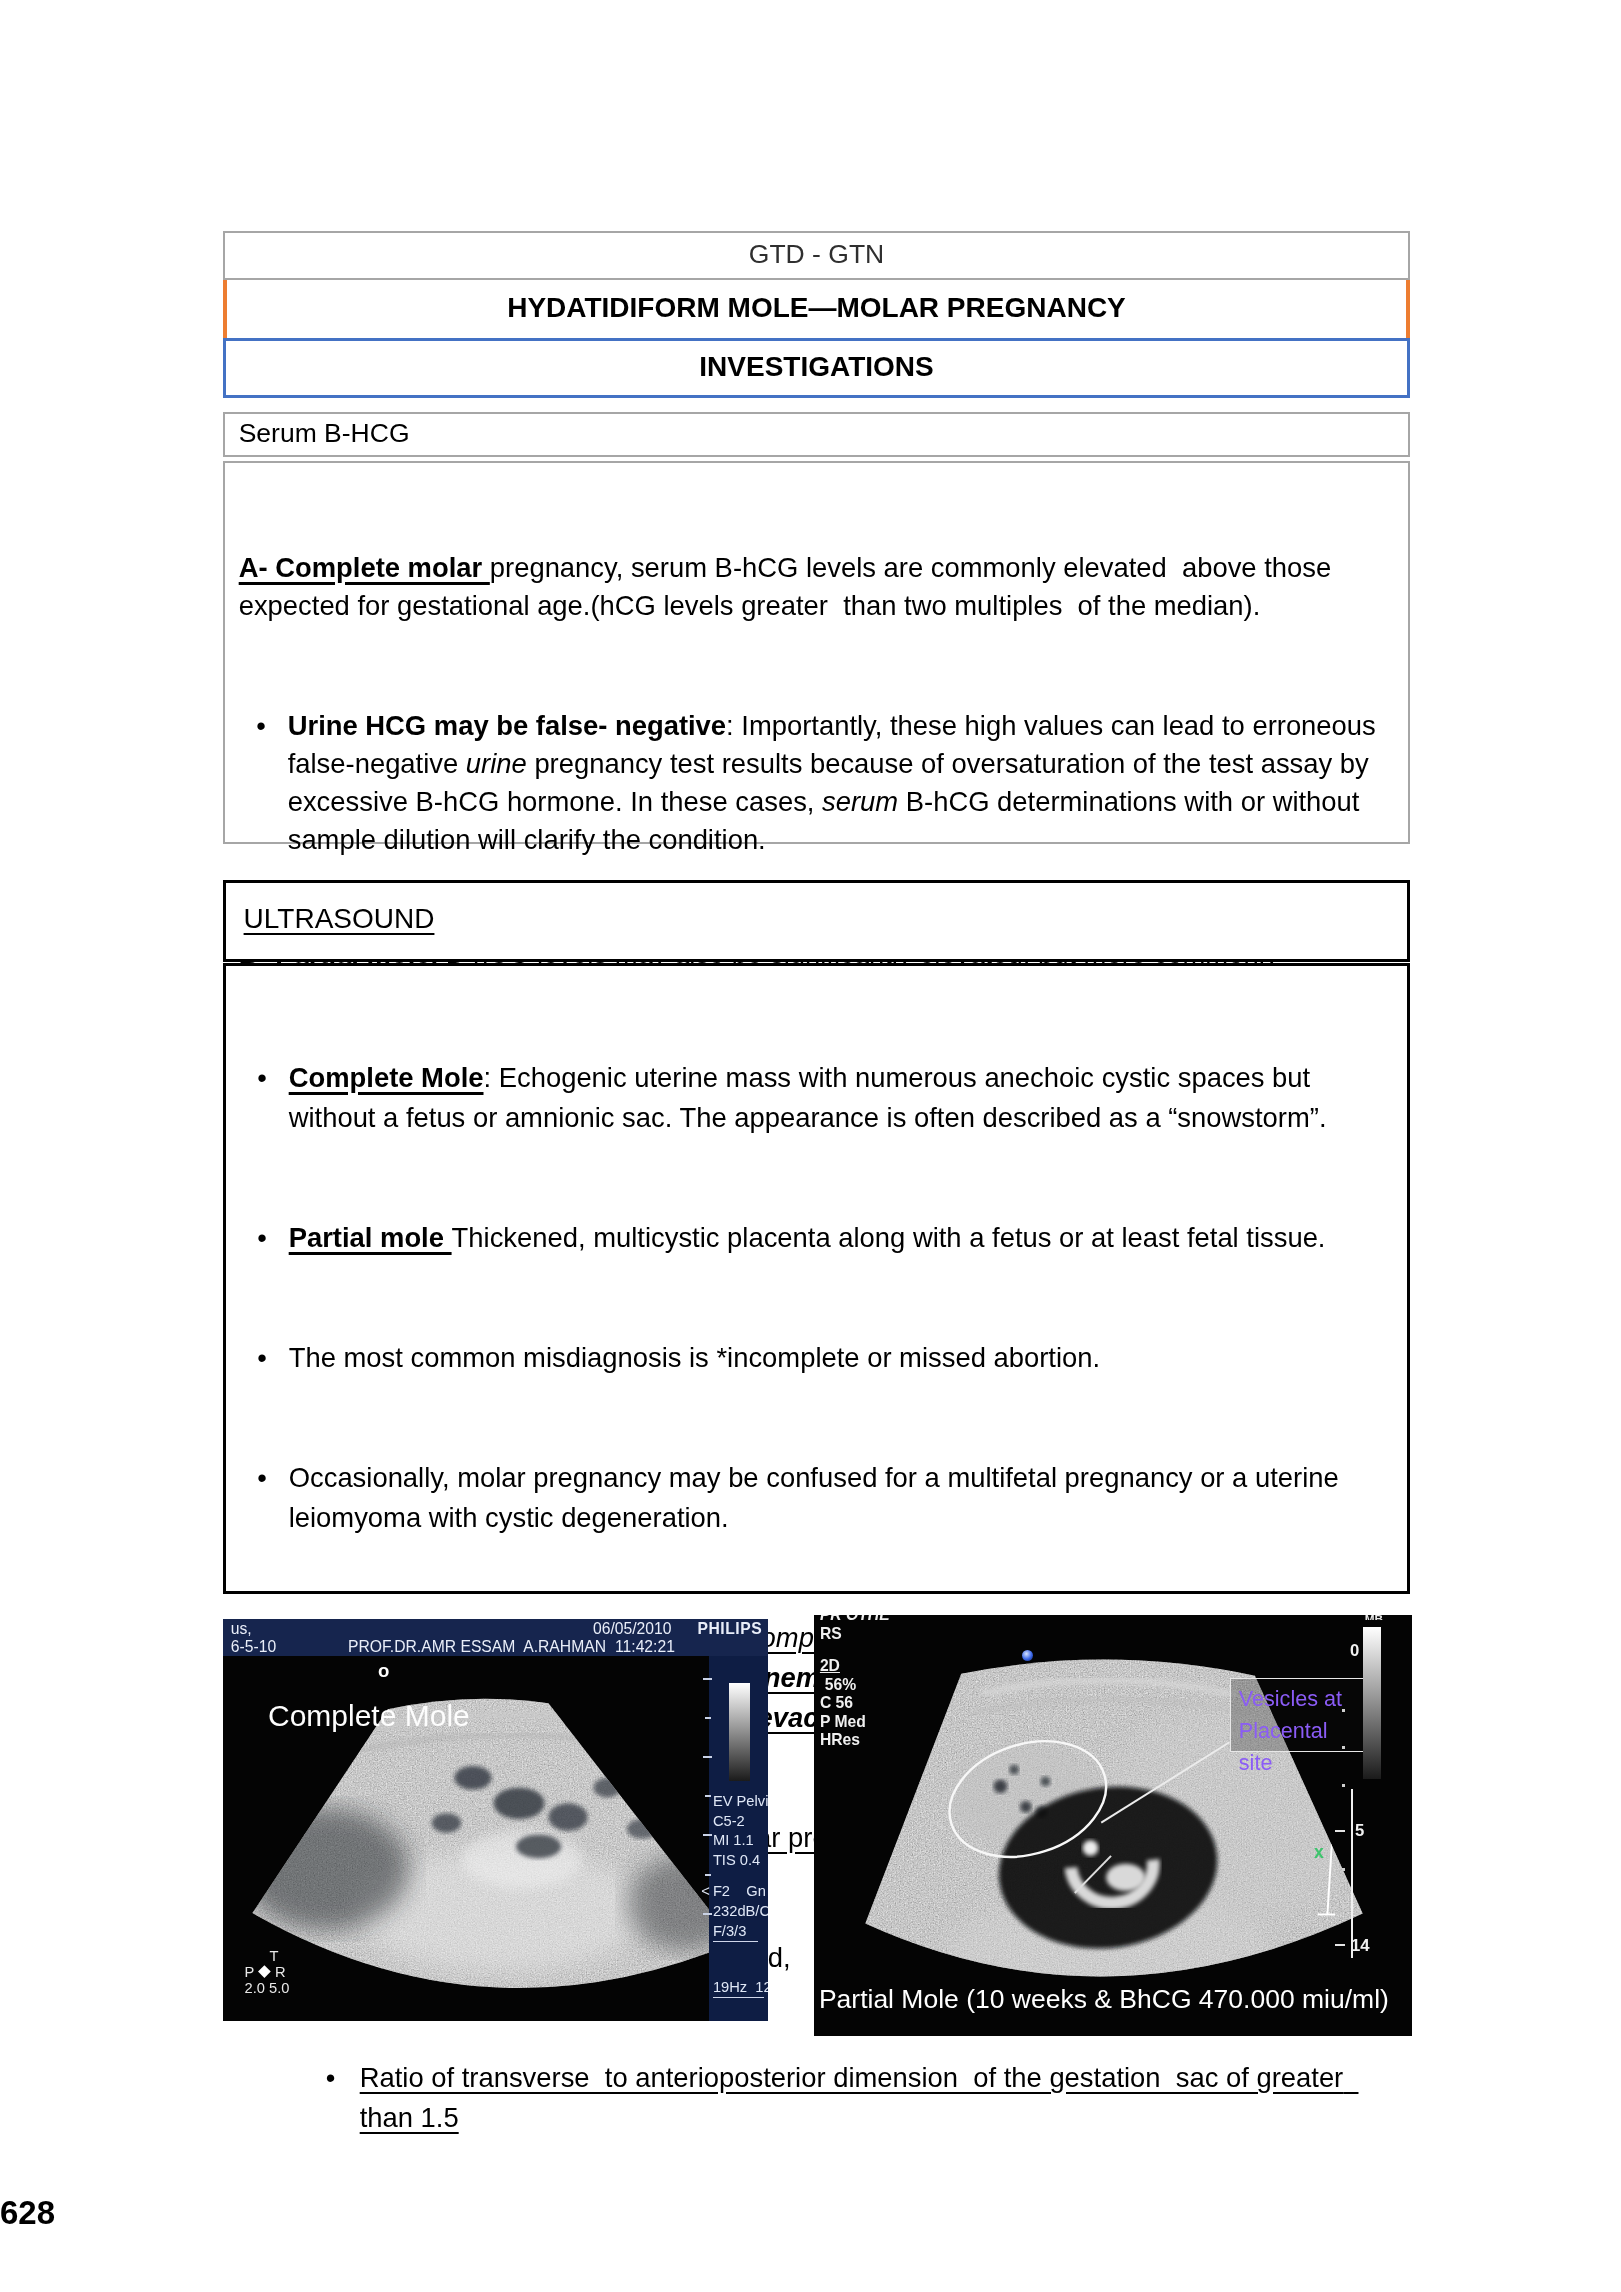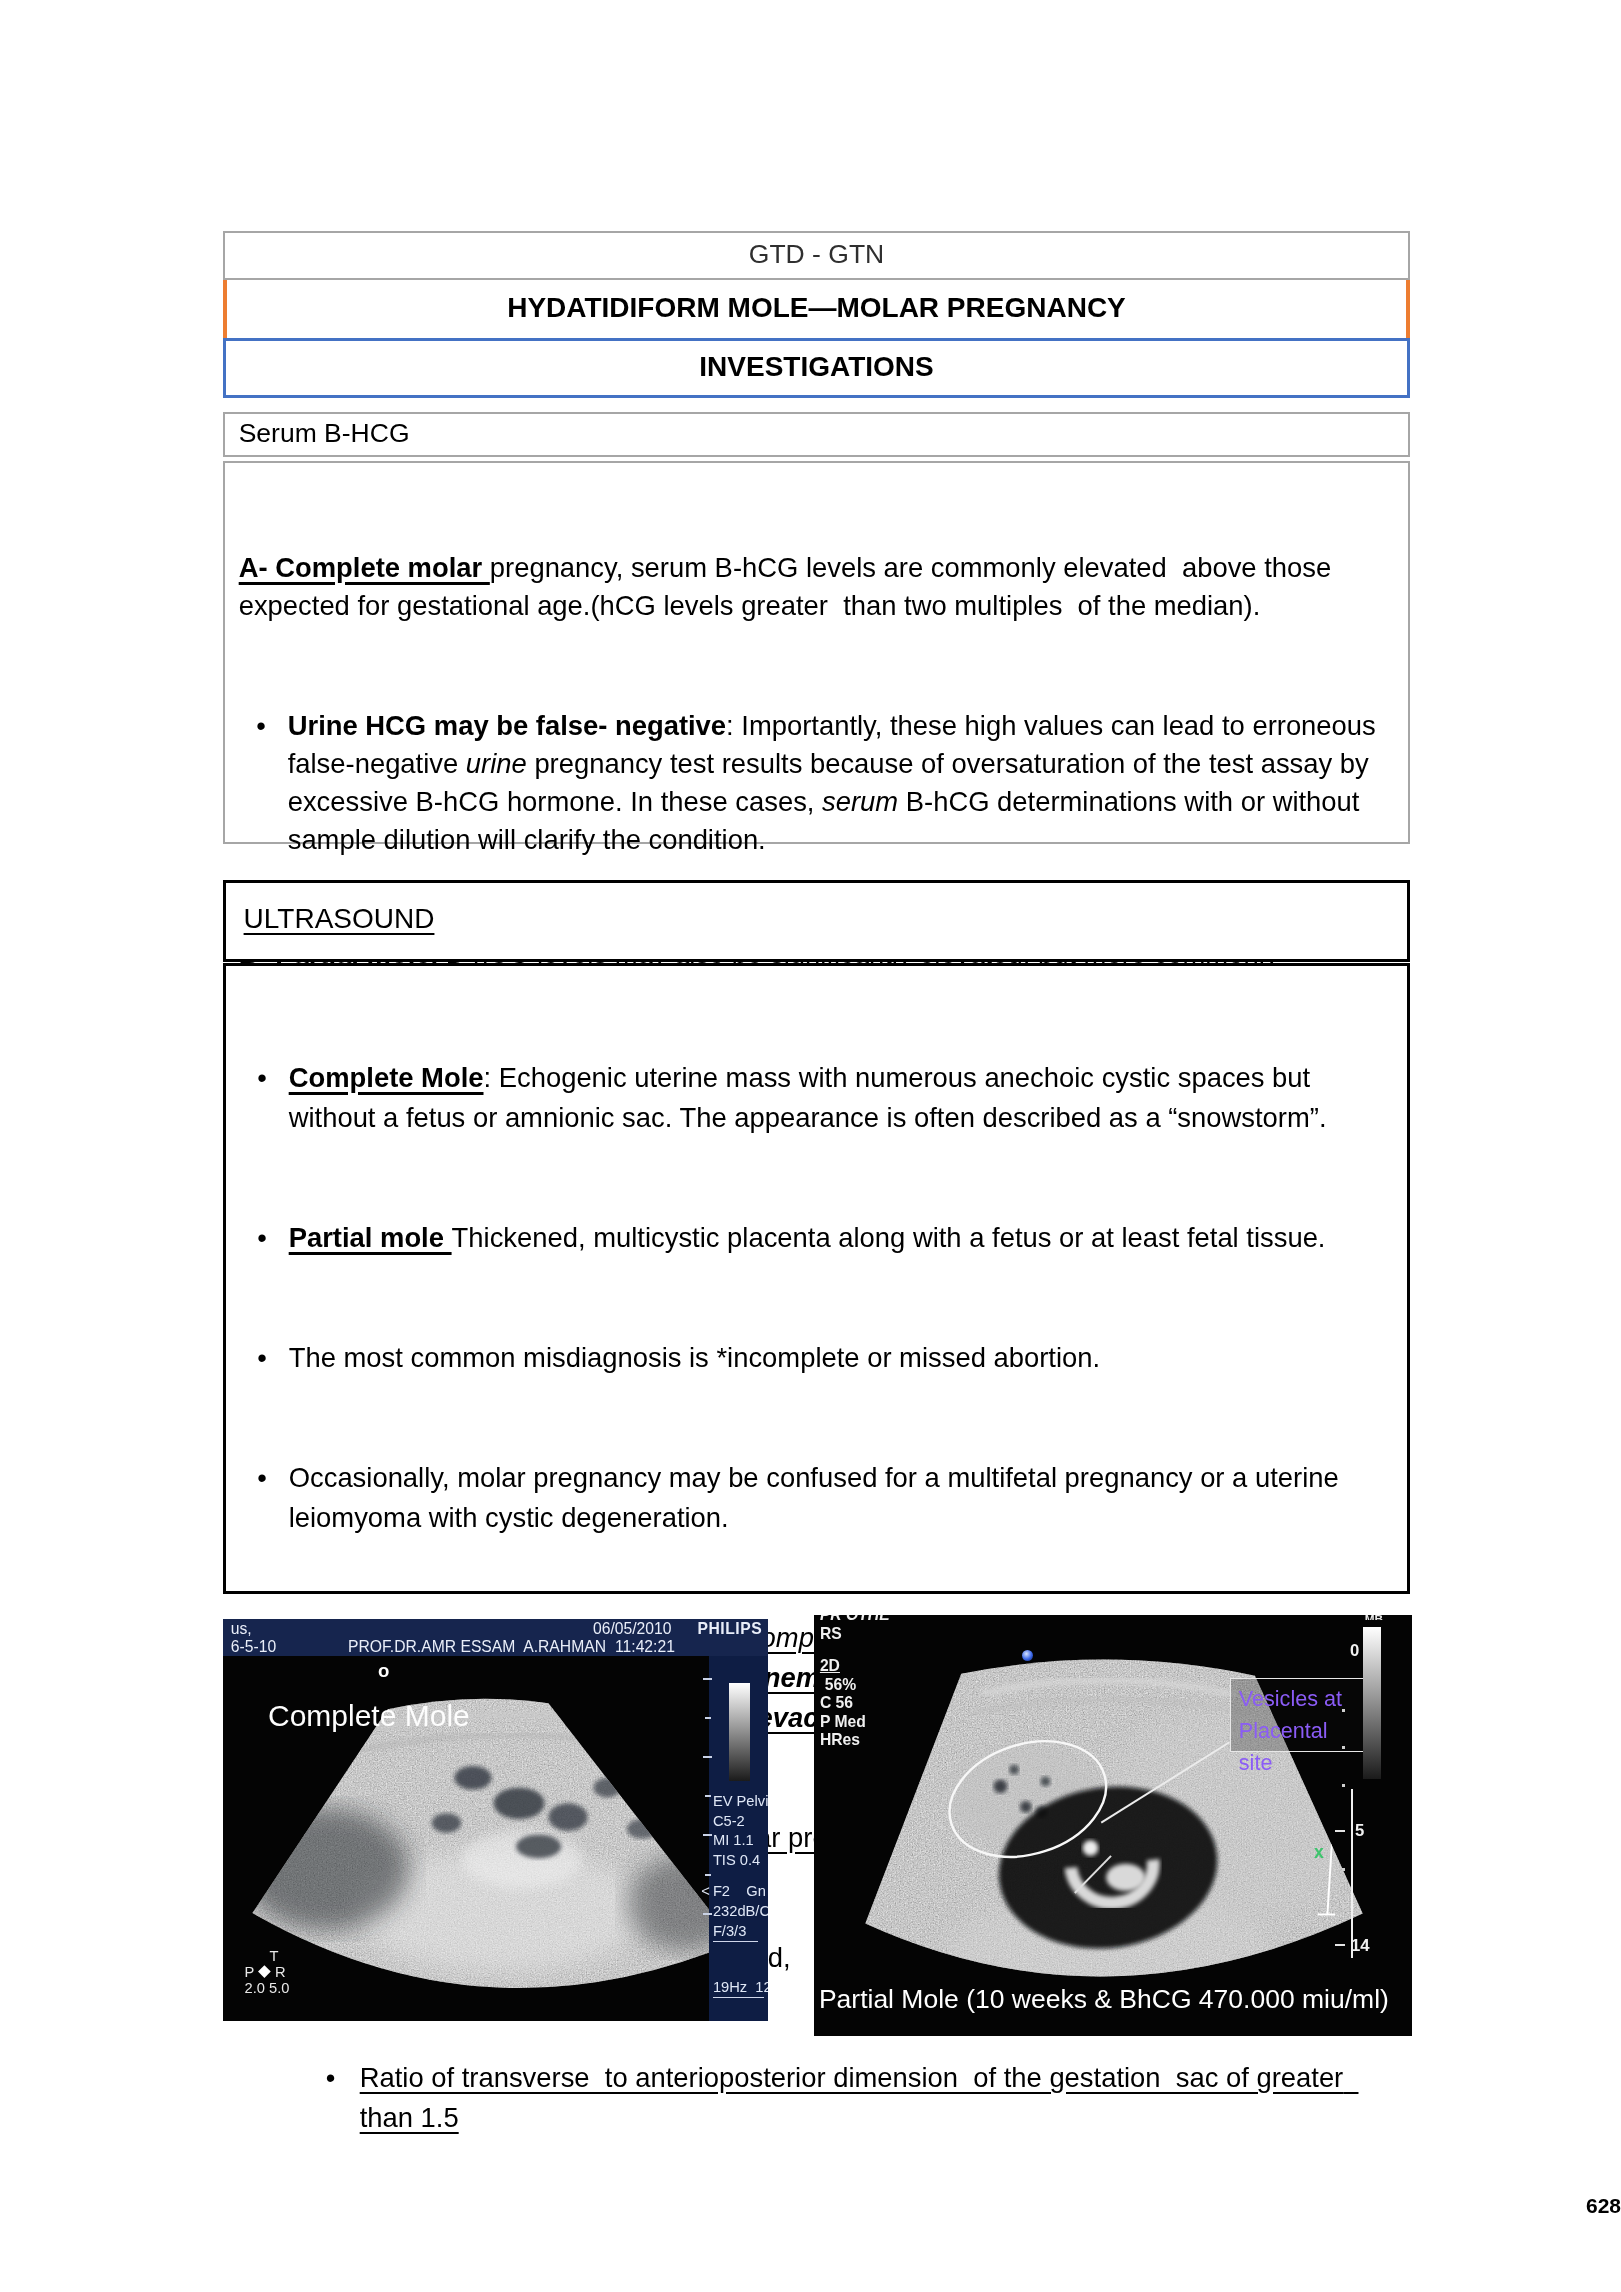--- a/index.html
+++ b/index.html
@@ -66,22 +66,22 @@
           background:rgba(217,217,217,.95);color:#121212;font-size:23.5px;line-height:29px;padding:4.9px 9.8px;box-sizing:border-box;}
   .sr-caption{position:absolute;left:4.9px;top:369px;width:590px;color:#fff;font-size:26.5px;white-space:pre;}
   .ruler-line{position:absolute;background:#f0f0f0;}
   .rlabel{position:absolute;color:#f0f0f0;font-size:16.7px;font-weight:bold;}
   .rdash{position:absolute;height:2px;background:#e5e5e5;}
   .rdot{position:absolute;width:2.9px;height:2.9px;background:#cfcfcf;}
   .greenx{position:absolute;color:#3ec46d;font-size:17.6px;font-weight:bold;}
   .probe-o{position:absolute;left:155px;top:41px;color:#fff;font-size:18.6px;font-weight:bold;}
   .sl-label{position:absolute;left:45px;top:80px;color:#fdfdfd;font-size:30px;}
 
-  #page-number{position:absolute;left:0;right:0;top:2194px;text-align:right;
-               font-size:21px;font-weight:bold;}
+  #page-number{position:absolute;left:0;right:0;top:2194px;text-align:left;
+               font-size:33px;font-weight:bold;}
 </style>
 </head>
 <body>
 
 <div id="box-gtd" class="box">
   <span>GTD - GTN</span>
 </div>
 
 <div id="box-title" class="box">
   <span>HYDATIDIFORM MOLE—MOLAR PREGNANCY</span>

